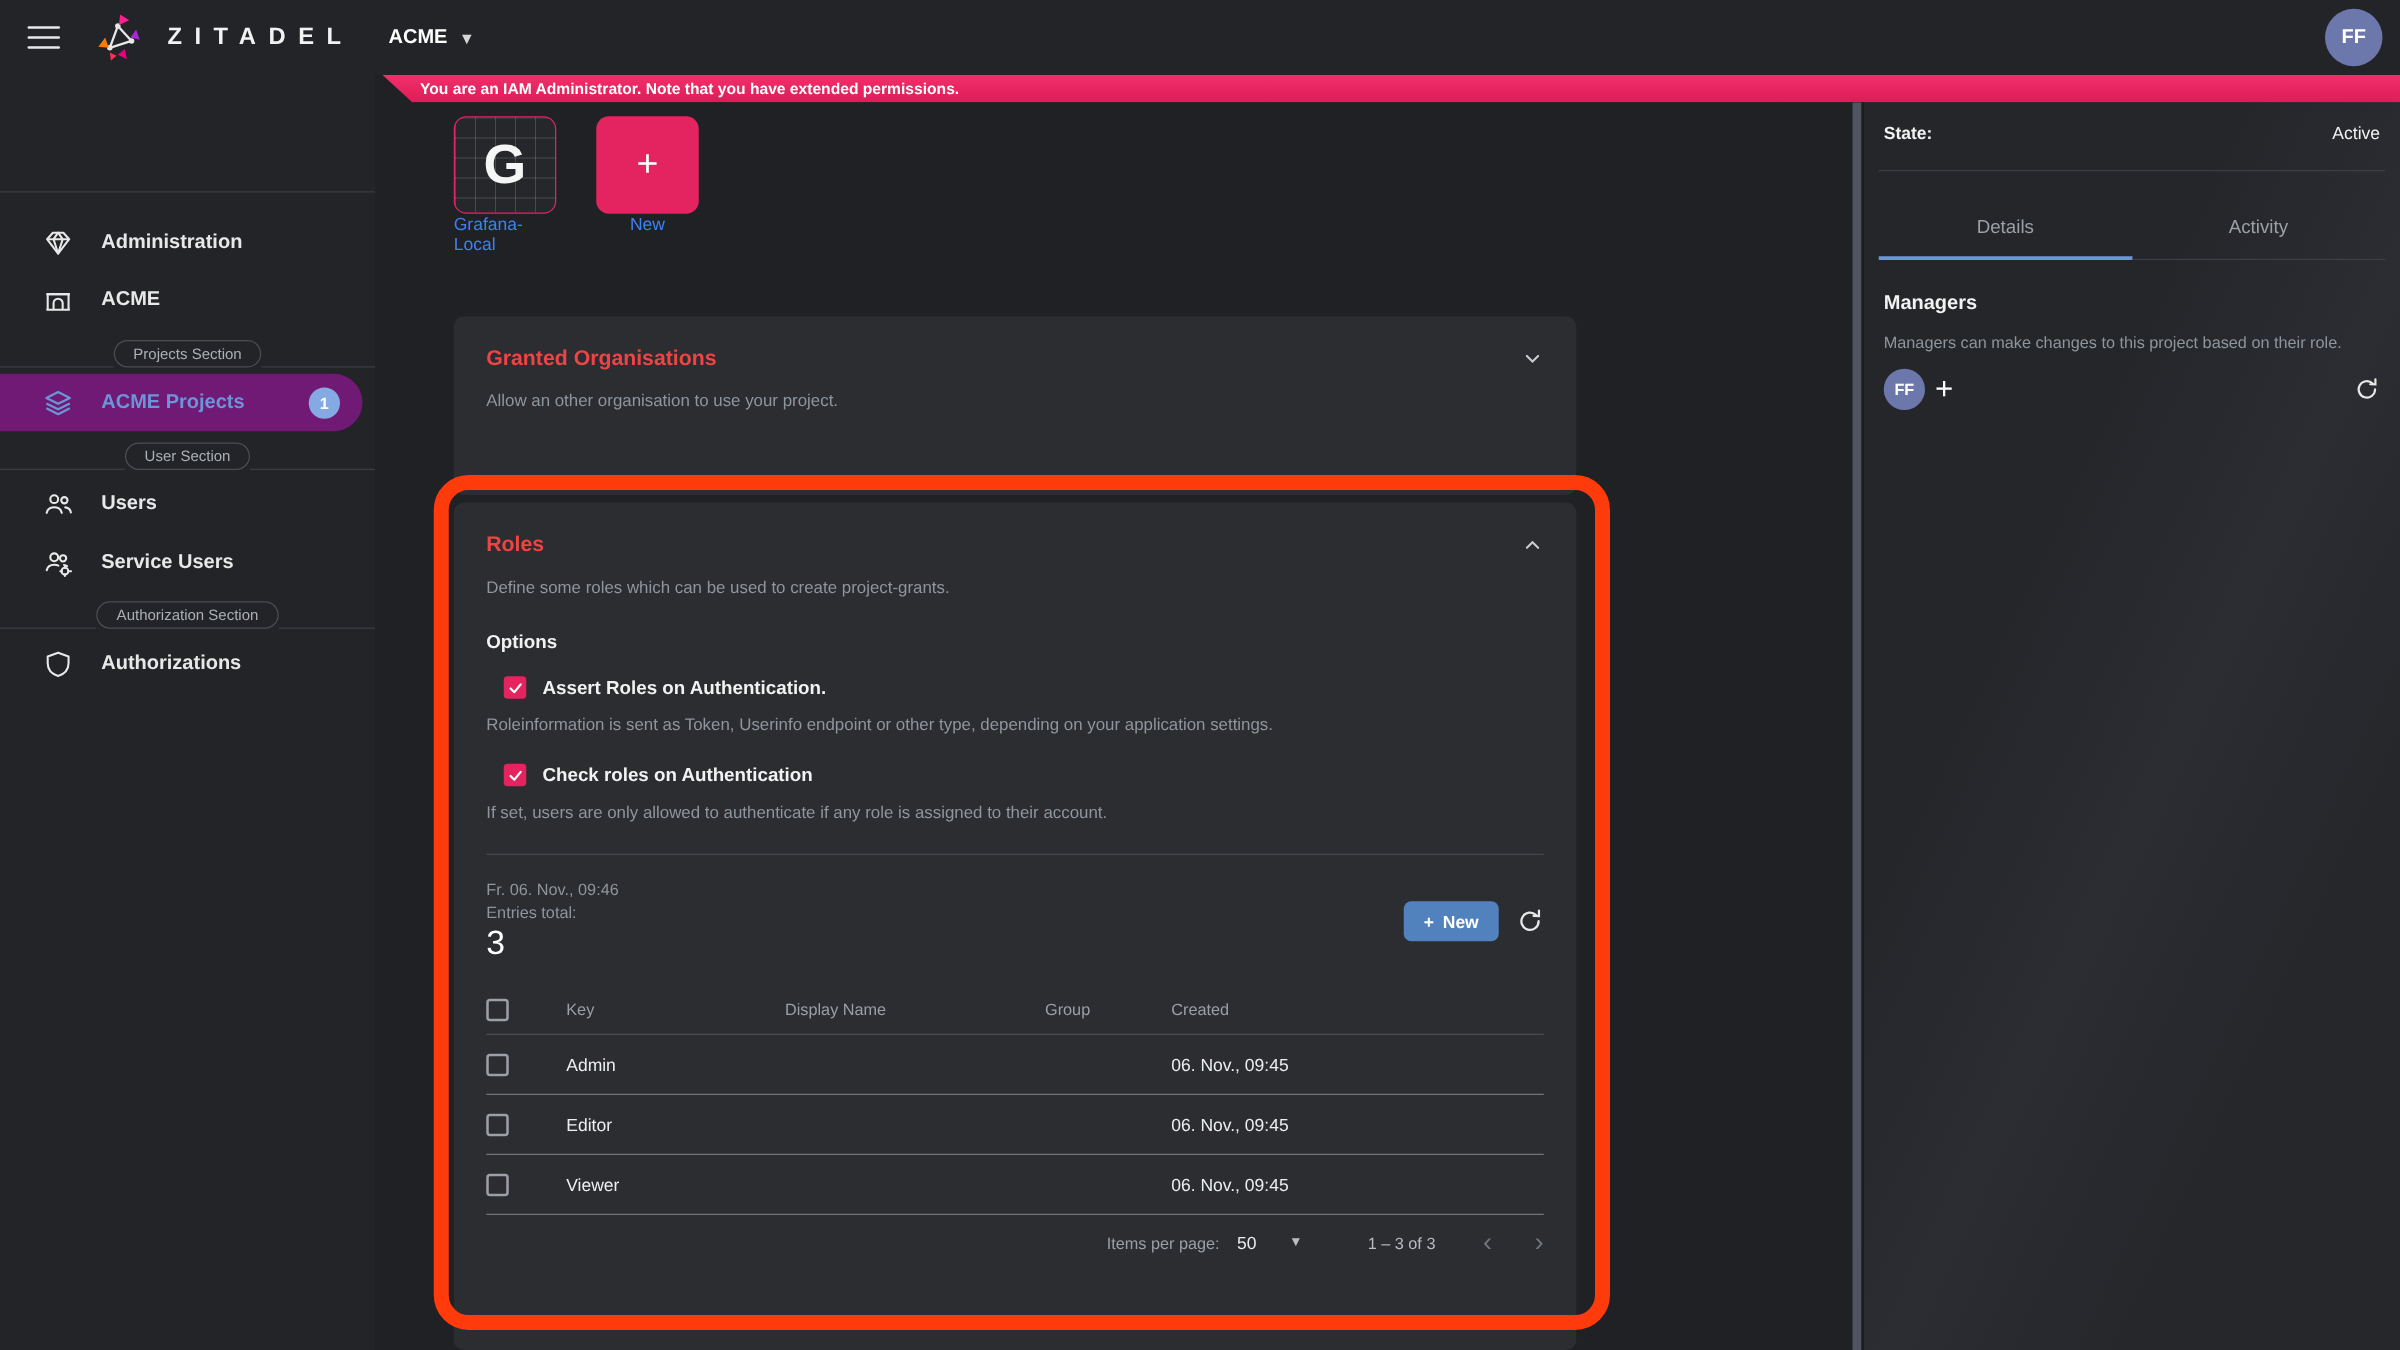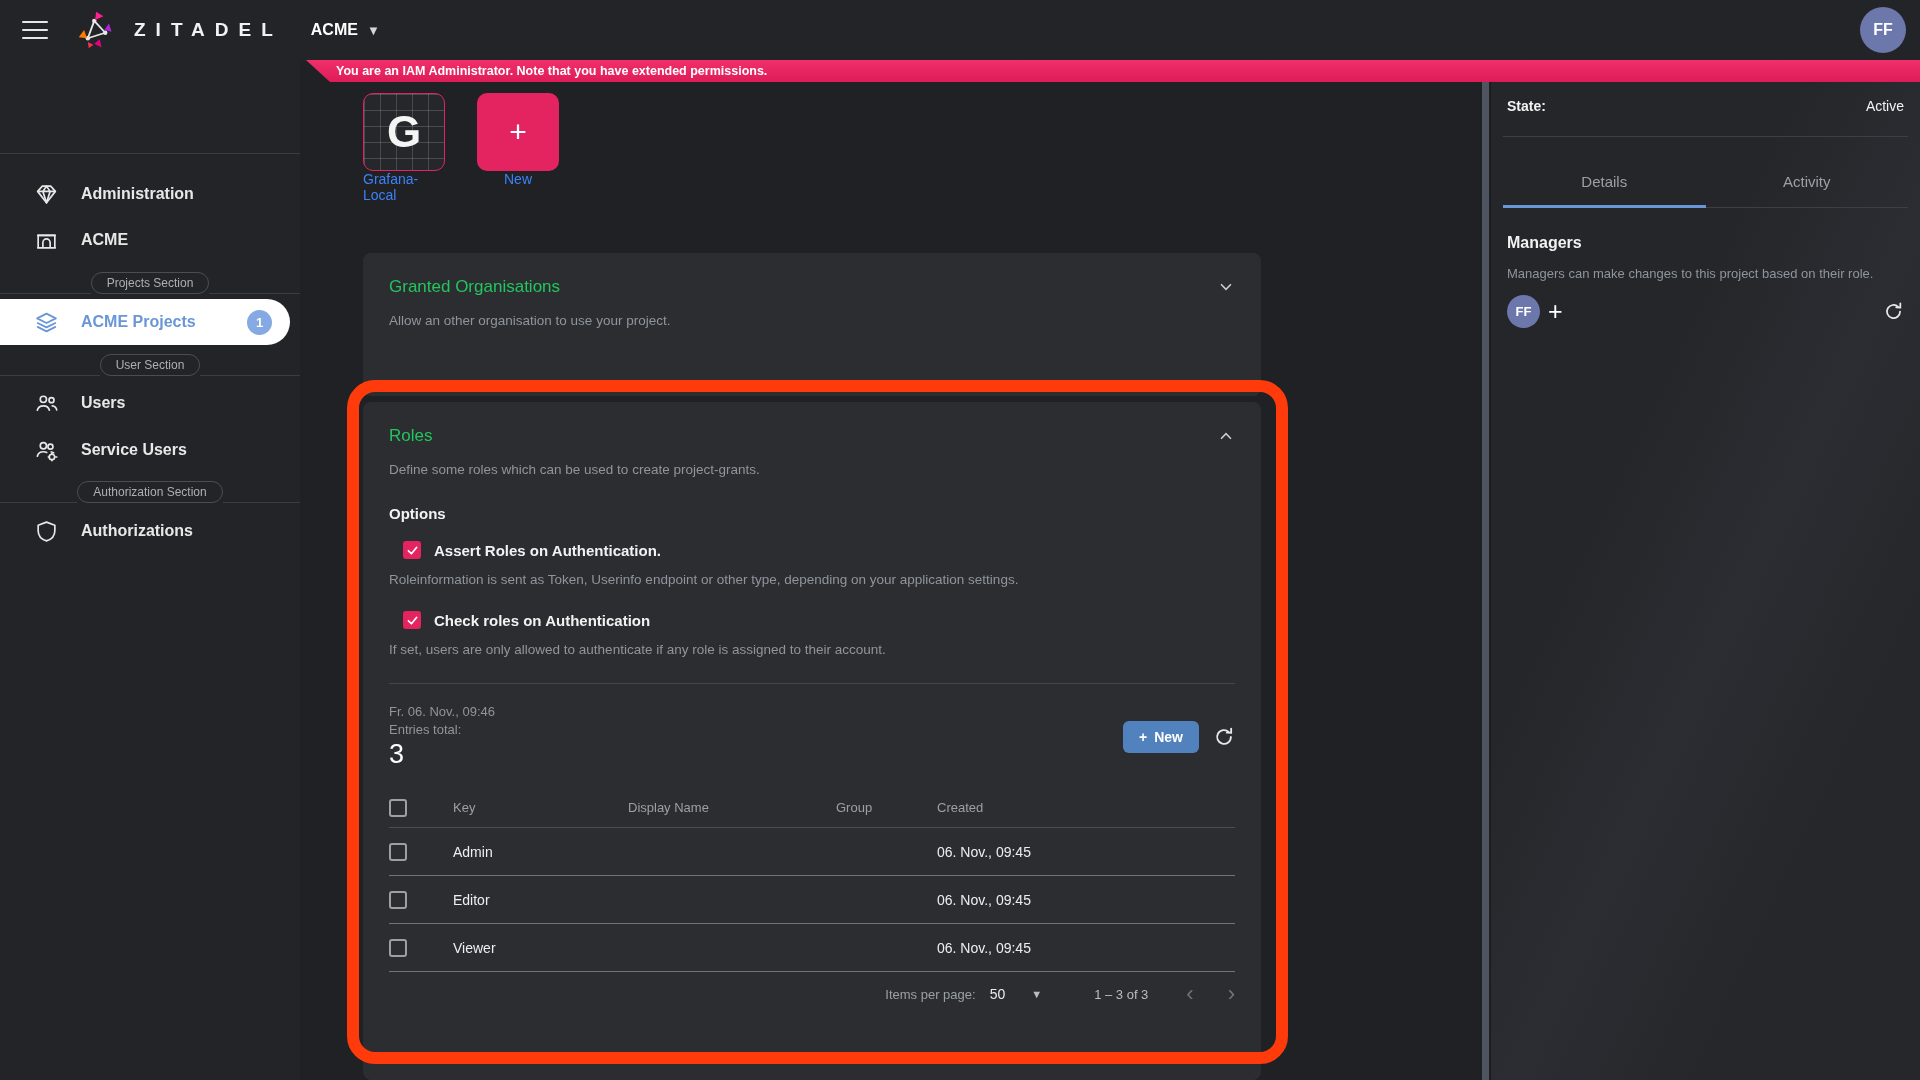--- a/index.html
+++ b/index.html
@@ -28,21 +28,21 @@
     background:linear-gradient(180deg,#f02f6b,#dd1c58);
     clip-path:polygon(0 0,100% 0,100% 100%,24px 100%);
     display:flex; align-items:center; }
   .banner-text { margin-left:30px; font-size:12.5px; font-weight:700; color:#fff; }
 
   
   .sidebar { position:absolute; top:60px; left:0; width:300px; bottom:0; background:#232428; z-index:10; }
   .side-item { position:absolute; left:0; width:300px; height:46px; display:flex; align-items:center;
     gap:22px; padding-left:34px; cursor:pointer; font-size:16px; font-weight:600; color:#e8e8e8; }
   .side-item svg { flex:0 0 auto; color:#e8e8e8; }
-  .side-item.active { width:290px; background:#ffffff; border-radius:0 26px 26px 0;
+  .side-item.active { width:290px; background:#701a75; border-radius:0 26px 26px 0;
     color:var(--accent-blue,#6a96d8); }
   .side-item.active svg { color:var(--accent-blue,#6a96d8); }
   .badge { margin-left:auto; margin-right:18px; width:25px; height:25px; border-radius:50%;
     background:var(--badge-blue,#85a9e2); color:#fff; font-size:13px; font-weight:700;
     display:flex; align-items:center; justify-content:center; }
   .side-divider { position:absolute; left:0; width:300px; height:1px; background:#3a3d42; }
   .section-pill-row { position:absolute; left:0; width:300px; height:26px; display:flex; align-items:flex-end; }
   .section-pill-row .line { flex:1; height:1px; background:#3a3d42; }
   .section-pill { border:1px solid #4a4d52; border-radius:13px; padding:3px 15px; font-size:12px;
     color:#aab0b6; white-space:nowrap; }
@@ -56,21 +56,21 @@
     linear-gradient(rgba(255,255,255,.16) 1px, transparent 1px) 0 0/16px 16px,
     linear-gradient(90deg, rgba(255,255,255,.16) 1px, transparent 1px) 0 0/16px 16px, #26272b;
     font-size:44px; font-weight:600; color:#f5f5f5; }
   .tile.new { background:var(--accent-pink,#e91e63); font-size:30px; font-weight:300; color:#fff; }
   .tile-label { font-size:14px; color:#3b82f6; }
 
   .card { position:absolute; background:#2c2d31; border-radius:8px; padding:24px 26px; z-index:1; }
   .card-granted { left:363px; top:253px; width:898px; height:143px; }
   .card-roles { left:363px; top:402px; width:898px; height:678px; }
   .card-title-row { display:flex; align-items:center; justify-content:space-between; }
-  .card-title { font-size:17px; font-weight:400; color:#22c55e; }
+  .card-title { font-size:17px; font-weight:700; color:#ef4444; }
   .chev-btn { color:#c9ccd1; cursor:pointer; display:flex; }
   .card-desc { margin-top:16px; font-size:13.5px; color:#8f959c; }
 
   .highlight-box { position:absolute; left:347px; top:380px; width:941px; height:684px;
     border:12px solid var(--highlight-orange,#ff3b0c); border-radius:28px; z-index:6;
     pointer-events:none; }
 
   .options-label { margin-top:28px; font-size:15px; font-weight:700; color:#f2f2f2; }
   .cb-row { margin-top:19px; display:flex; align-items:center; gap:13px; cursor:pointer;padding-left:14px; }
   .cb-box { width:18px; height:18px; border-radius:3px; background:var(--accent-pink,#e32460);

